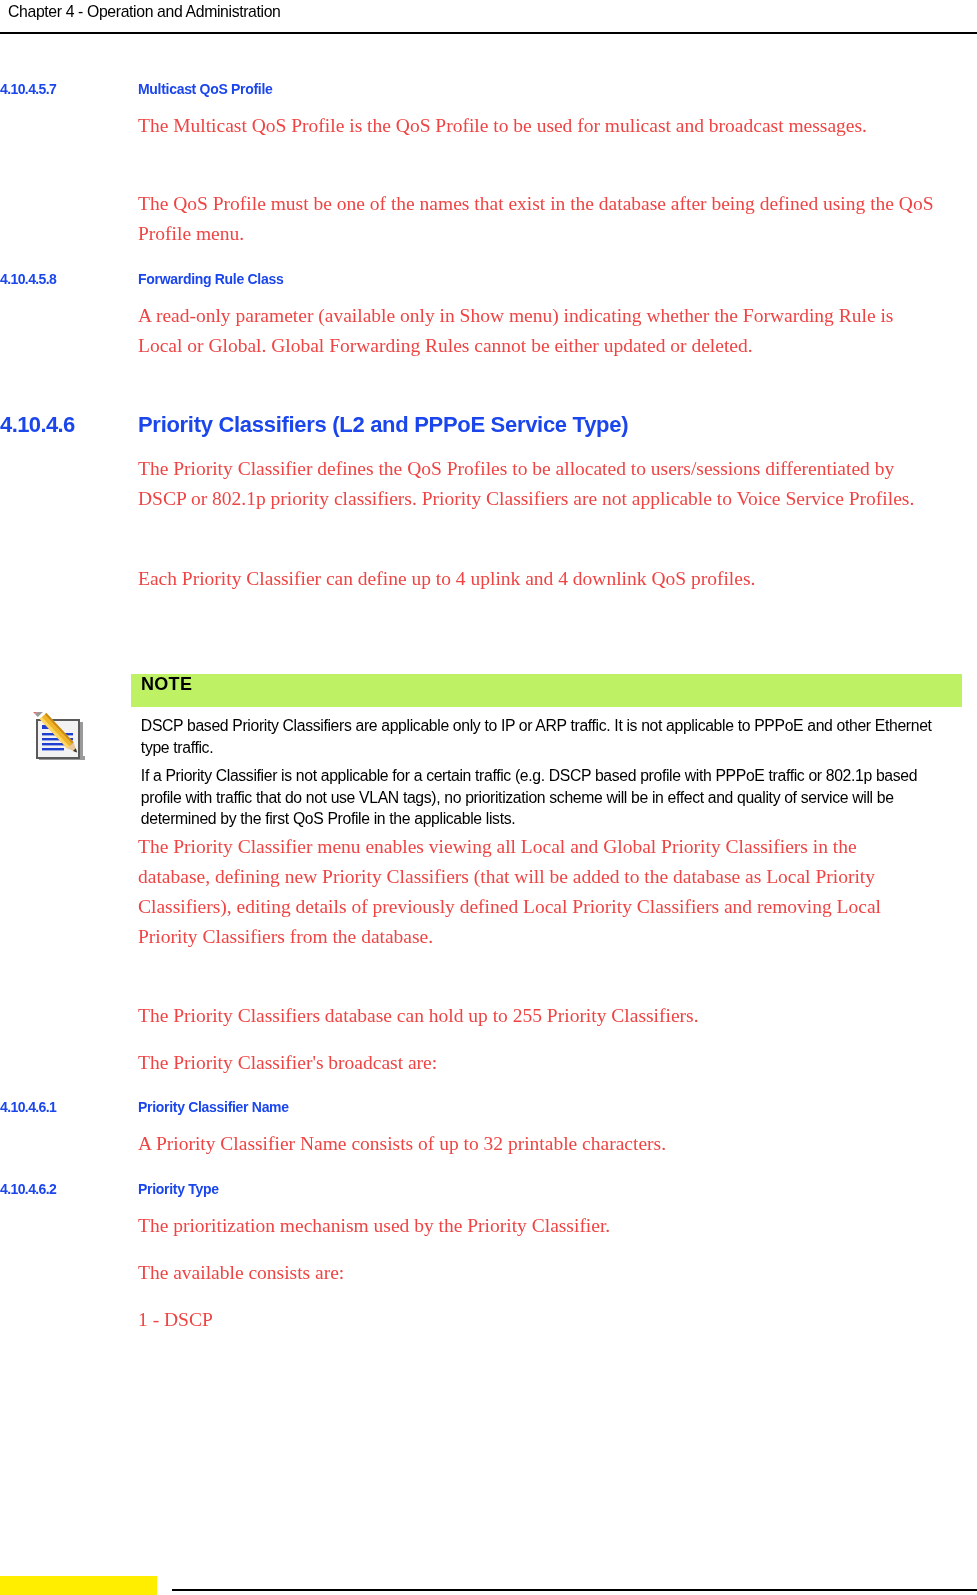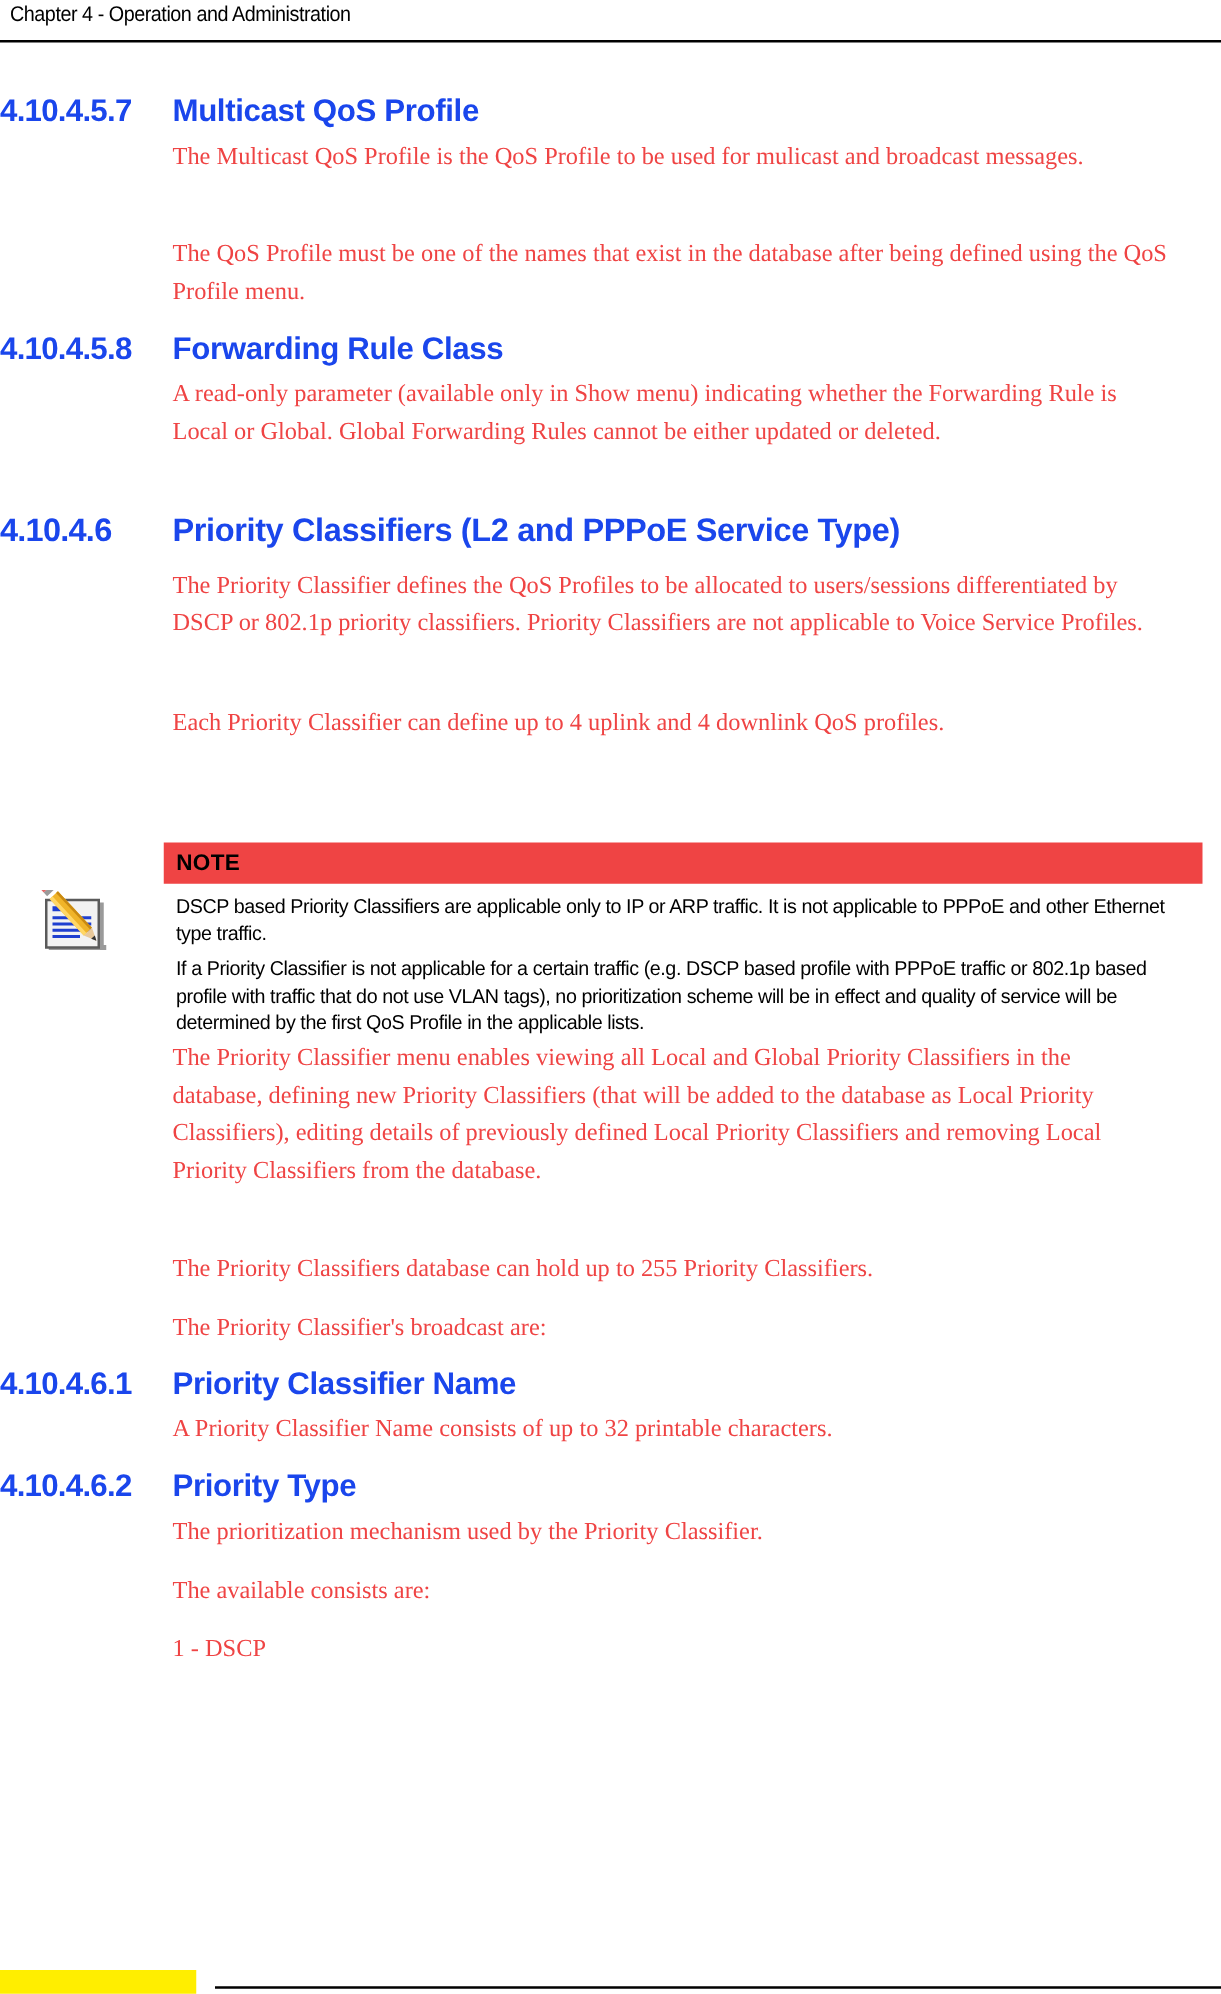--- a/index.html
+++ b/index.html
@@ -69,22 +69,22 @@
     top: 0;
     display: inline-block;
     letter-spacing: -0.6px;
   }
   .section .sec-title {
     display: inline-block;
     margin-left: 138px;
     letter-spacing: -0.3px;
   }
 
-  .h4 { font-size: 25px; line-height: 26px; }
-  .h3 { font-size: 26px; line-height: 33px; }
+  .h4 { font-size: 14px; line-height: 26px; }
+  .h3 { font-size: 22px; line-height: 33px; }
 
   
   p.body {
     margin: 0;
     padding: 0;
     font-family: "Liberation Serif", serif;
     font-size: 19.5px;
     line-height: 30px;
     color: #ef4444;
     margin-left: 138px;
@@ -110,26 +110,25 @@
     width: 62px;
     height: 58px;
   }
   .note-body {
     position: absolute;
     left: 131px;
     top: 29px;
     width: 831px;
   }
   .note-head {
-    background: #ef4444;
+    background: #bef264;
     height: 33px;
     padding-left: 10px;
     box-sizing: border-box;
     display: flex;
-    align-items: center;
   }
   .note-head .note-label {
     font-family: "Liberation Sans", sans-serif;
     font-weight: bold;
     font-size: 18px;
     color: #000;
     letter-spacing: 0.3px;
   }
   .note-text {
     padding: 8px 0 0 10px;

